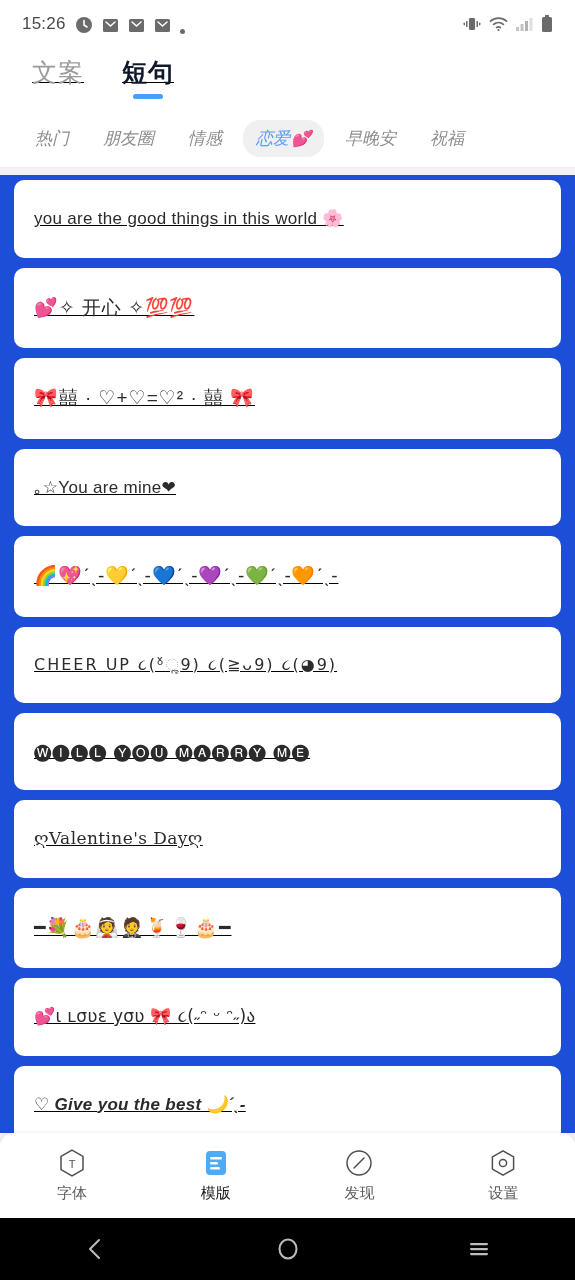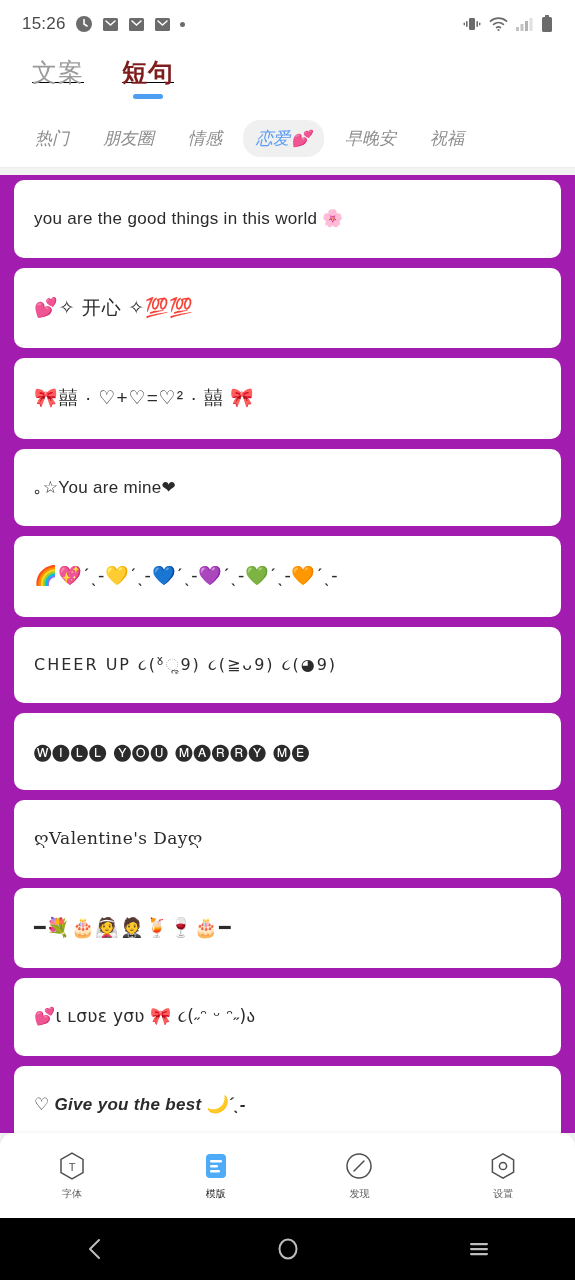--- a/index.html
+++ b/index.html
@@ -9,34 +9,34 @@
     background:#f2f2f3;
     overflow:hidden;
   }
   #app { position:relative; width:575px; height:1280px; background:#f2f2f3; }
 
   
   .statusbar {
     height:48px; display:flex; align-items:center;
     padding:0 22px; background:#ffffff;
   }
-  .sb-left { display:flex; align-items:center; gap:9px; flex:1; }
+  .sb-left { display:flex; align-items:flex-end; gap:9px; flex:1; }
   .sb-time { font-size:17px; color:#4a4a4a; letter-spacing:.2px; }
   .sb-right { display:flex; align-items:center; gap:8px; }
   .ic { display:inline-block; line-height:0; }
   .dot-small { width:5px; height:5px; border-radius:50%; background:#6b6b6b; display:inline-block; }
 
   
   .toptabs {
     height:62px; background:#fff;
     display:flex; align-items:flex-start; padding:4px 0 0 30px; gap:34px;text-decoration:underline;
   }
   .toptab { position:relative; padding:4px 2px 12px; cursor:pointer; }
   .toptab .t-label { font-size:25px; color:#9a9a9a; letter-spacing:1px; }
-  .toptab.active .t-label { color:#7f1d1d; font-weight:bold; }
+  .toptab.active .t-label { color:#0f172a; font-weight:bold; }
   .toptab .underline {
     position:absolute; left:50%; transform:translateX(-50%);
     bottom:2px; width:30px; height:5px; border-radius:3px; background:#4d9ef0;
   }
 
   
   .cats {
     height:58px; background:#fff;
     display:flex; align-items:center; padding:0 22px; gap:8px;
     border-bottom:1px solid #ededed;
@@ -45,21 +45,21 @@
     font-size:17px; color:#8d8d8d; padding:7px 13px;
     border-radius:17px; white-space:nowrap; cursor:pointer;
     display:flex; align-items:center; gap:1px;font-style:italic;
   }
   .cat.active { background:#f0f0f0; color:#5b9cf5; }
   .cat .emo { font-size:16px; }
 
   
   .list {
     position:absolute; top:175px; left:0; right:0; bottom:147px;
-    background:#a21caf; overflow:hidden; padding-top:5px;
+    background:#1d4ed8; overflow:hidden; padding-top:5px;text-decoration:underline;
   }
   .card {
     background:#fff; margin:0 14px 10px 14px; border-radius:10px;
     padding:26px 20px; min-height:74px;
     display:flex; flex-direction:column; justify-content:center;
     cursor:pointer;
   }
   .card .line { font-size:17px; color:#2b2b2b; line-height:1.5; letter-spacing:.3px; }
   .line.mono-box { font-family:"DejaVu Sans",sans-serif; letter-spacing:1px; }
   .line.fancy { font-family:"DejaVu Serif",serif; letter-spacing:.4px; }
@@ -72,21 +72,21 @@
   .bottomnav {
     position:absolute; left:0; right:0; bottom:62px; height:85px;
     background:#fff; border-top-left-radius:14px; border-top-right-radius:14px;
     display:flex; align-items:center;
     box-shadow:0 -1px 4px rgba(0,0,0,.06);
   }
   .navitem {
     flex:1; display:flex; flex-direction:column; align-items:center;
     gap:6px; cursor:pointer;
   }
-  .navitem .nav-label { font-size:10px; color:#5c5c5c; }
+  .navitem .nav-label { font-size:15px; color:#5c5c5c; }
   .navitem.active .nav-label { color:#222; }
 
   
   .sysbar {
     position:absolute; left:0; right:0; bottom:0; height:62px;
     background:#000; display:flex; align-items:center;
   }
   .sysbtn { flex:1; display:flex; align-items:center; justify-content:center; cursor:pointer; }
 </style>
 </head>

